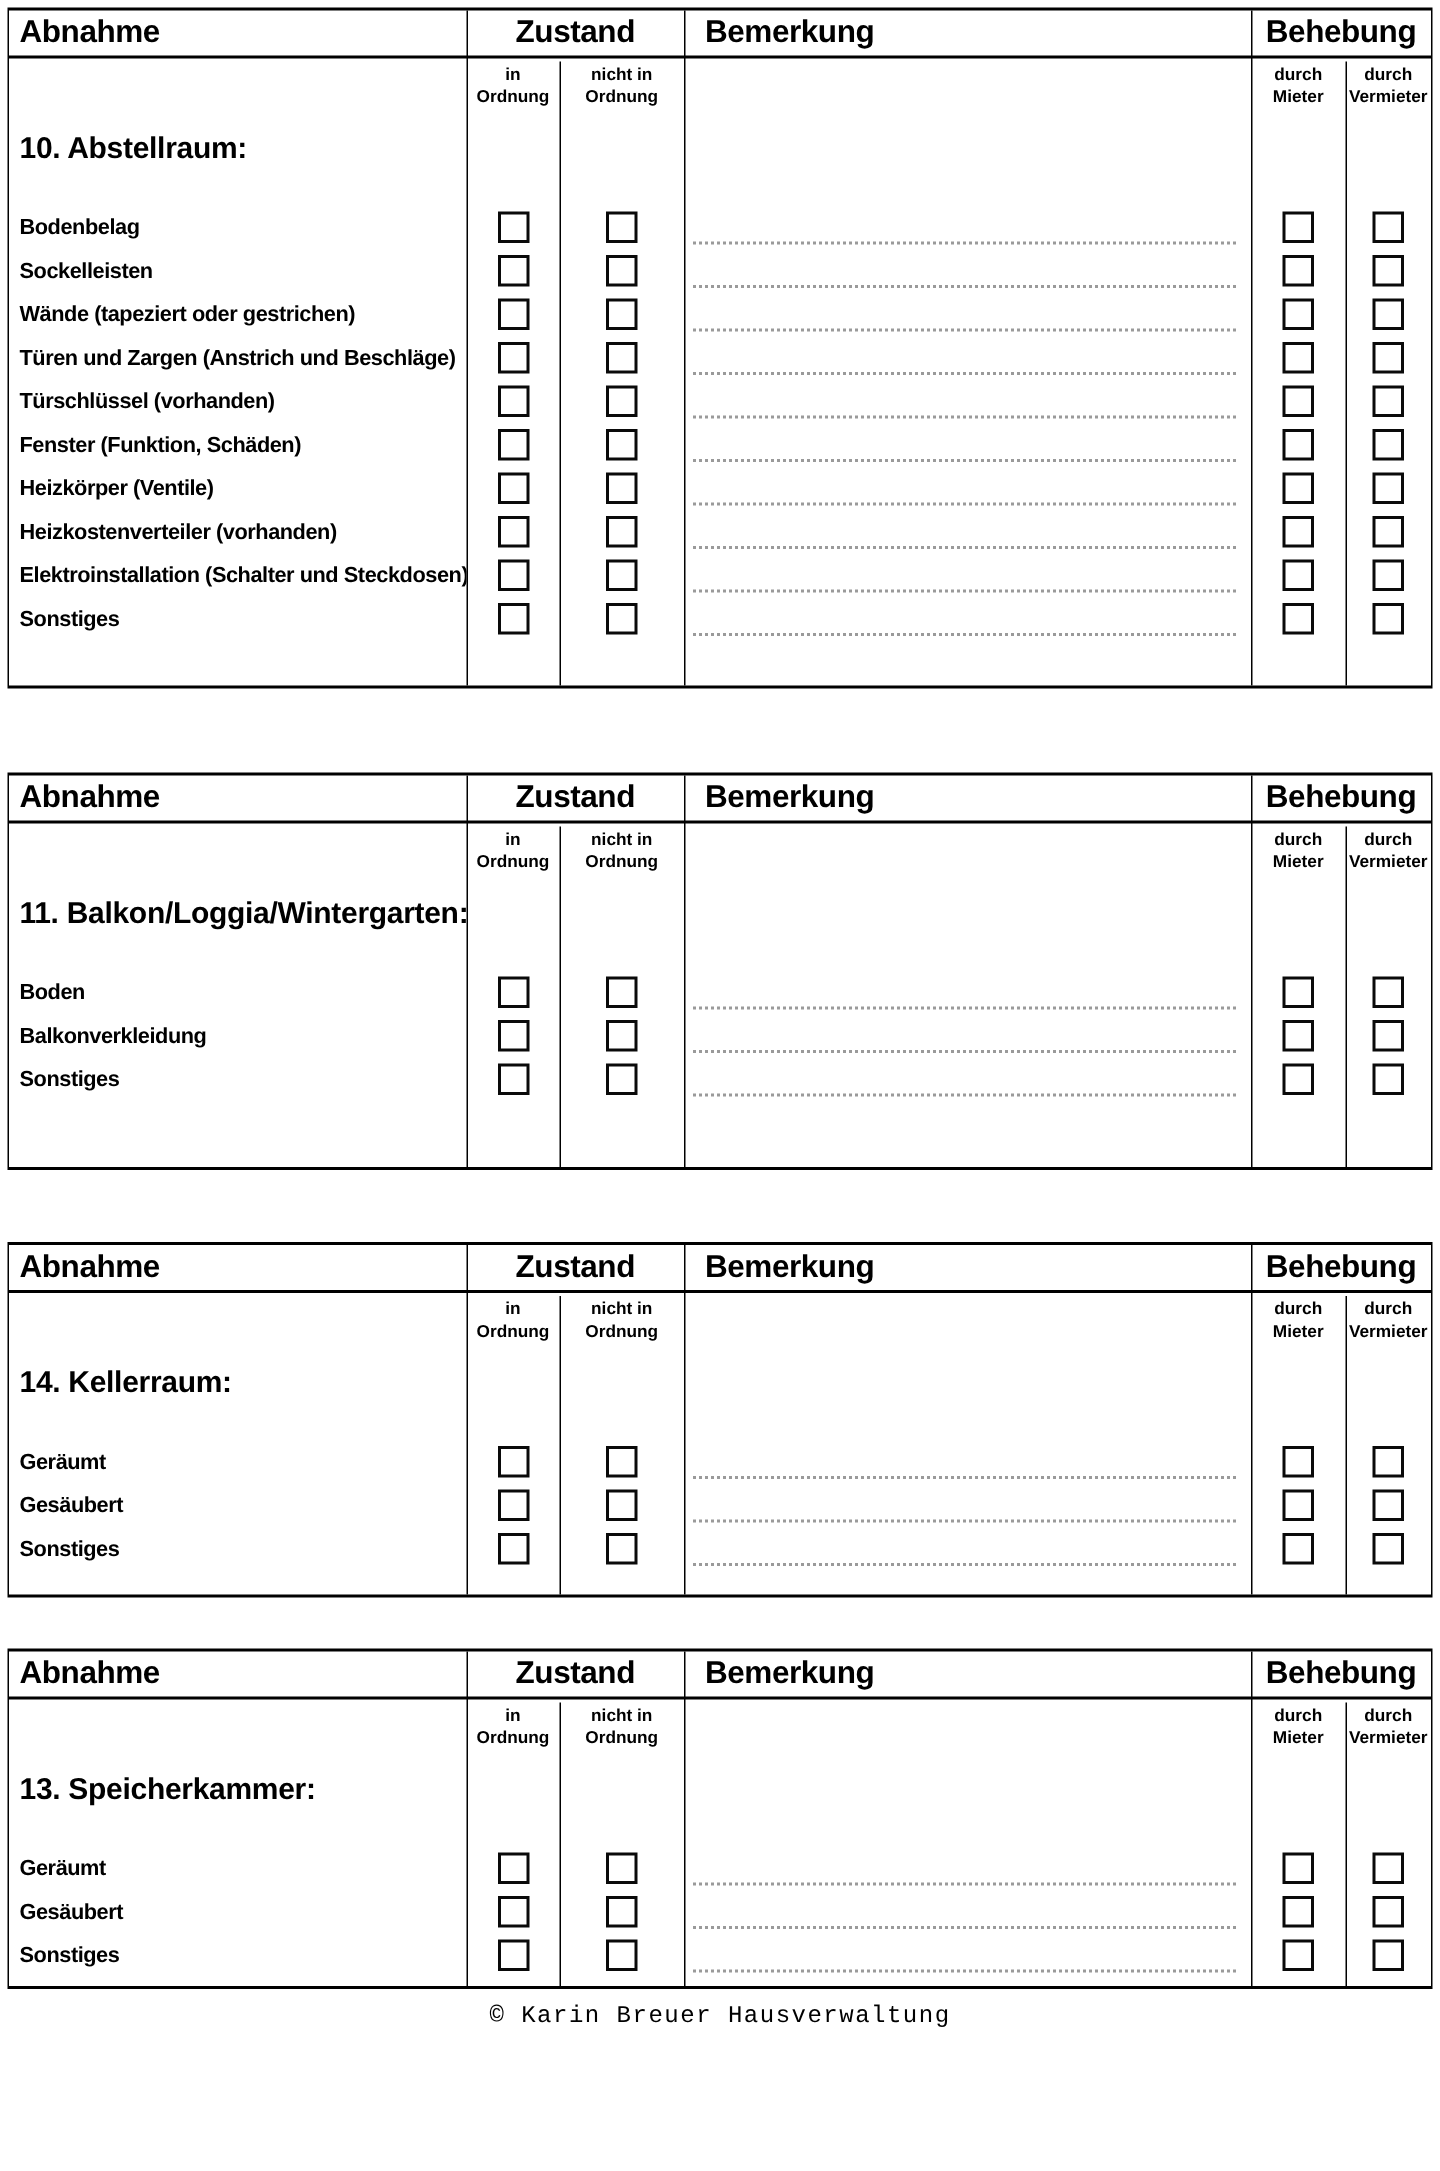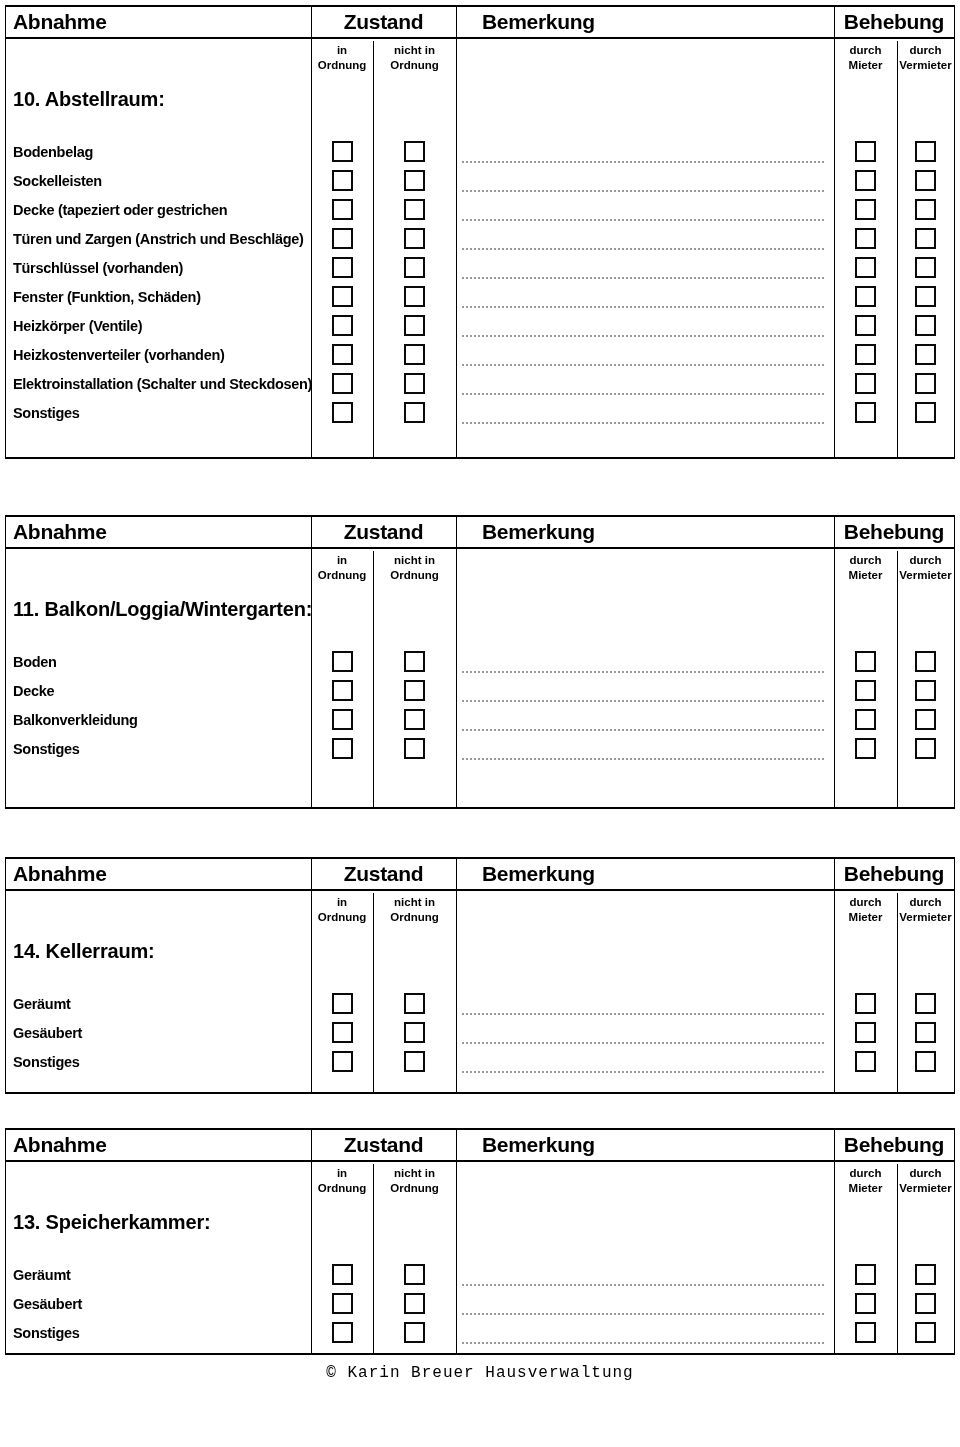--- a/index.html
+++ b/index.html
@@ -34,21 +34,21 @@
   .v5 { left: 891px; top: 34px; }
 
   .thead {
     display: flex; height: 32px; align-items: center;
     border-bottom: 2px solid #000;
     font-weight: bold; font-size: 21px; letter-spacing: -0.3px;
     position: relative; z-index: 2; background: transparent;
   }
   .hc-label   { width: 305px; padding-left: 7px; }
   .hc-zustand { width: 145px; text-align: center; }
-  .hc-bem     { width: 378px; padding-left: 26px; }
+  .hc-bem     { width: 378px; padding-left: 14px; }
   .hc-beh     { width: 120px; text-align: center; }
 
   .subhead {
     display: flex; height: 44px; padding-top: 4px;
     font-size: 11.5px; font-weight: bold; line-height: 1.3; text-align: center;
   }
   .sc { white-space: pre-line; }
   .sc-label { width: 305px; }
   .sc-c2 { width: 62px; }
   .sc-c3 { width: 83px; }
@@ -171,41 +171,41 @@
       <span class="dotline"></span>
     </div>
     <div class="c-chk c5c">
       <span class="checkbox"></span>
     </div>
     <div class="c-chk c6c">
       <span class="checkbox"></span>
     </div>
   </div>
 
-
-  <div class="row">
-    <div class="c-label">
-      <span class="item-label">Decke (tapeziert oder gestrichen</span>
-    </div>
-    <div class="c-chk c2c">
-      <span class="checkbox"></span>
-    </div>
-    <div class="c-chk c3c">
-      <span class="checkbox"></span>
-    </div>
-    <div class="c-bem">
-      <span class="dotline"></span>
-    </div>
-    <div class="c-chk c5c">
-      <span class="checkbox"></span>
-    </div>
-    <div class="c-chk c6c">
-      <span class="checkbox"></span>
-    </div>
-  </div>
+  <div class="row">
+    <div class="c-label">
+      <span class="item-label">Wände (tapeziert oder gestrichen)</span>
+    </div>
+    <div class="c-chk c2c">
+      <span class="checkbox"></span>
+    </div>
+    <div class="c-chk c3c">
+      <span class="checkbox"></span>
+    </div>
+    <div class="c-bem">
+      <span class="dotline"></span>
+    </div>
+    <div class="c-chk c5c">
+      <span class="checkbox"></span>
+    </div>
+    <div class="c-chk c6c">
+      <span class="checkbox"></span>
+    </div>
+  </div>
+
 
   <div class="row">
     <div class="c-label">
       <span class="item-label">Türen und Zargen (Anstrich und Beschläge)</span>
     </div>
     <div class="c-chk c2c">
       <span class="checkbox"></span>
     </div>
     <div class="c-chk c3c">
       <span class="checkbox"></span>
@@ -397,40 +397,20 @@
       <span class="dotline"></span>
     </div>
     <div class="c-chk c5c">
       <span class="checkbox"></span>
     </div>
     <div class="c-chk c6c">
       <span class="checkbox"></span>
     </div>
   </div>
 
-  <div class="row">
-    <div class="c-label">
-      <span class="item-label">Decke</span>
-    </div>
-    <div class="c-chk c2c">
-      <span class="checkbox"></span>
-    </div>
-    <div class="c-chk c3c">
-      <span class="checkbox"></span>
-    </div>
-    <div class="c-bem">
-      <span class="dotline"></span>
-    </div>
-    <div class="c-chk c5c">
-      <span class="checkbox"></span>
-    </div>
-    <div class="c-chk c6c">
-      <span class="checkbox"></span>
-    </div>
-  </div>
 
   <div class="row">
     <div class="c-label">
       <span class="item-label">Balkonverkleidung</span>
     </div>
     <div class="c-chk c2c">
       <span class="checkbox"></span>
     </div>
     <div class="c-chk c3c">
       <span class="checkbox"></span>

